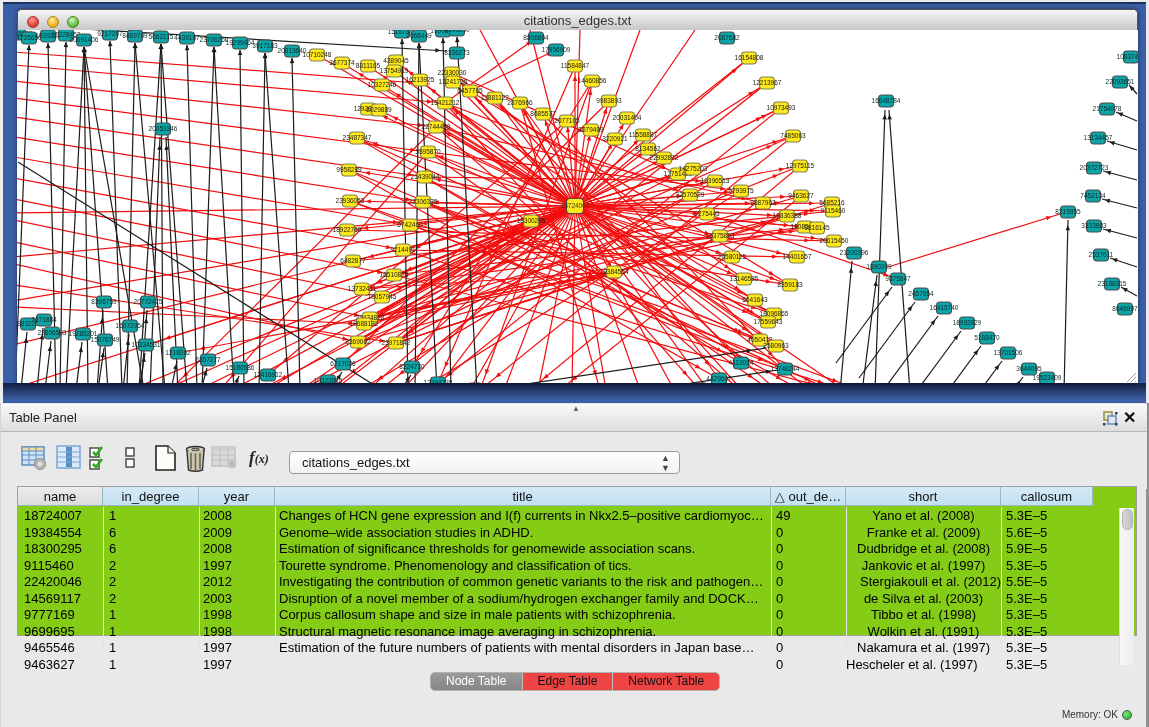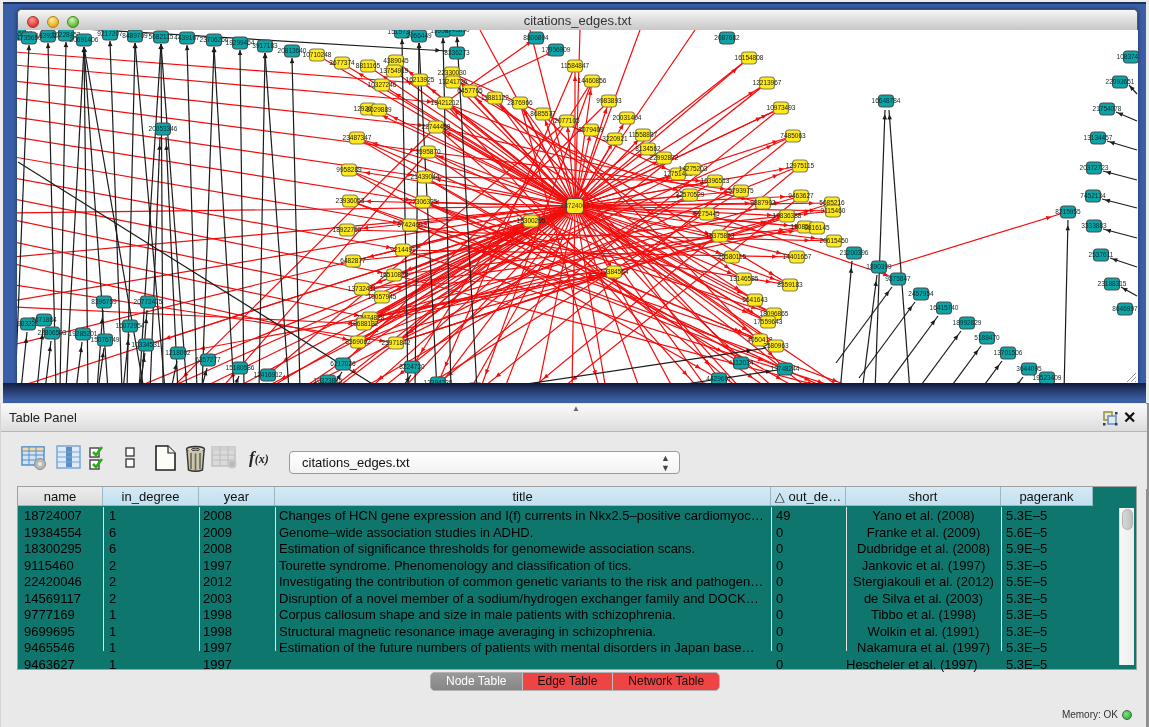--- a/index.html
+++ b/index.html
@@ -23,21 +23,21 @@
 #ptitle .t{left:8px;top:6px;font-size:13px;color:#222;position:absolute}
 #caret{left:571px;top:0px;position:absolute;color:#666;font-size:8px}
 #px{left:1122px;top:4px;position:absolute;font-size:16px;font-weight:bold;color:#111}
 
 #toolbar{left:0;top:29px;width:1146px;height:57px;background:#e9e9e9}
 .ticon{position:absolute;top:13px}
 #combo{left:288px;top:19px;width:391px;height:23px;background:linear-gradient(#ffffff,#f2f2f2);border:1px solid #9a9a9a;border-radius:4px;position:absolute}
 #combo .t{left:12px;top:3px;position:absolute;font-size:13px;color:#111}
 #combo .ar{left:371px;top:1px;position:absolute;font-size:9px;color:#444;line-height:10px;text-align:center}
 
-#tbl{left:17px;top:486px;width:1120px;height:184px;background:#0f766e;border:1px solid #a0a0a0}
+#tbl{left:17px;top:486px;width:1120px;height:150px;background:#84cc16;border:1px solid #a0a0a0}
 .hc{position:absolute;top:0;height:19px;background:linear-gradient(#d5eaf6,#c2e0f0);border-right:1px solid #9db6c4;border-bottom:1px solid #9db6c4;font-size:13px;color:#111;text-align:center;line-height:19px}
 .row{position:absolute;left:0;width:1118px;height:16px;font-size:13px;color:#000;white-space:nowrap}
 .c{position:absolute;top:0;height:16px;line-height:16px;overflow:hidden}
 .colsep{position:absolute;top:20px;width:1px;height:144px;background:#e2e2e2}
 #vsb{left:1101px;top:21px;width:15px;height:157px;background:linear-gradient(90deg,#f7f7f7,#ededed);border-left:1px solid #dcdcdc;position:absolute}
 #vsb .th{left:2px;top:1px;width:11px;height:21px;background:linear-gradient(90deg,#d8d8d8,#bfbfbf);border:1px solid #b0b0b0;border-radius:6px;position:absolute}
 
 #tabs{left:430px;top:672px;height:19px;border:1px solid #b2b2b2;border-radius:5px;background:#ef4444;font-size:12px;display:flex;overflow:hidden}
 #tabs div{padding:0 15px;line-height:17px;color:#111}
 #tabs .sel{background:linear-gradient(#9a9a9a,#868686);color:#fff}
@@ -909,21 +909,21 @@
       </div>
   </div>
 </div>
 <div id="tbl" class="abs">
   <div class="hc" style="left:0;width:85px;background:linear-gradient(#ececec,#dcdcdc)">name</div>
   <div class="hc" style="left:85px;width:96px">in_degree</div>
   <div class="hc" style="left:181px;width:76px">year</div>
   <div class="hc" style="left:257px;width:496px">title</div>
   <div class="hc" style="left:753px;width:75px">△ out_de…</div>
   <div class="hc" style="left:828px;width:155px">short</div>
-  <div class="hc" style="left:983px;width:92px">pagerank</div>
+  <div class="hc" style="left:983px;width:92px">callosum</div>
   <div class="colsep" style="left:85px"></div>
     <div class="colsep" style="left:181px"></div>
   <div class="colsep" style="left:257px"></div>
     <div class="colsep" style="left:753px"></div>
   <div class="colsep" style="left:828px"></div>
     <div class="colsep" style="left:983px"></div>
   <div class="row" style="top:21.0px">
       <span class="c" style="left:6px;width:78px">18724007</span>
       <span class="c" style="left:91px;width:88px">1</span>
       <span class="c" style="left:185px;width:70px">2008</span>
@@ -958,21 +958,21 @@
       <span class="c" style="left:758px;width:68px">0</span>
       <span class="c" style="left:828px;width:155px;text-align:center">Jankovic et al. (1997)</span>
       <span class="c" style="left:988px;width:86px">5.3E–5</span>
     </div>
 <div class="row" style="top:87.0px">
       <span class="c" style="left:6px;width:78px">22420046</span>
       <span class="c" style="left:91px;width:88px">2</span>
       <span class="c" style="left:185px;width:70px">2012</span>
       <span class="c" style="left:261px;width:490px">Investigating the contribution of common genetic variants to the risk and pathogen…</span>
       <span class="c" style="left:758px;width:68px">0</span>
-      <span class="c" style="left:828px;width:155px;text-align:center">Stergiakouli et al. (2012)</span>
+      <span class="c" style="left:828px;width:155px;text-align:right">Stergiakouli et al. (2012)</span>
       <span class="c" style="left:988px;width:86px">5.5E–5</span>
     </div>
 <div class="row" style="top:103.5px">
       <span class="c" style="left:6px;width:78px">14569117</span>
       <span class="c" style="left:91px;width:88px">2</span>
       <span class="c" style="left:185px;width:70px">2003</span>
       <span class="c" style="left:261px;width:490px">Disruption of a novel member of a sodium/hydrogen exchanger family and DOCK…</span>
       <span class="c" style="left:758px;width:68px">0</span>
       <span class="c" style="left:828px;width:155px;text-align:center">de Silva et al. (2003)</span>
       <span class="c" style="left:988px;width:86px">5.3E–5</span>

